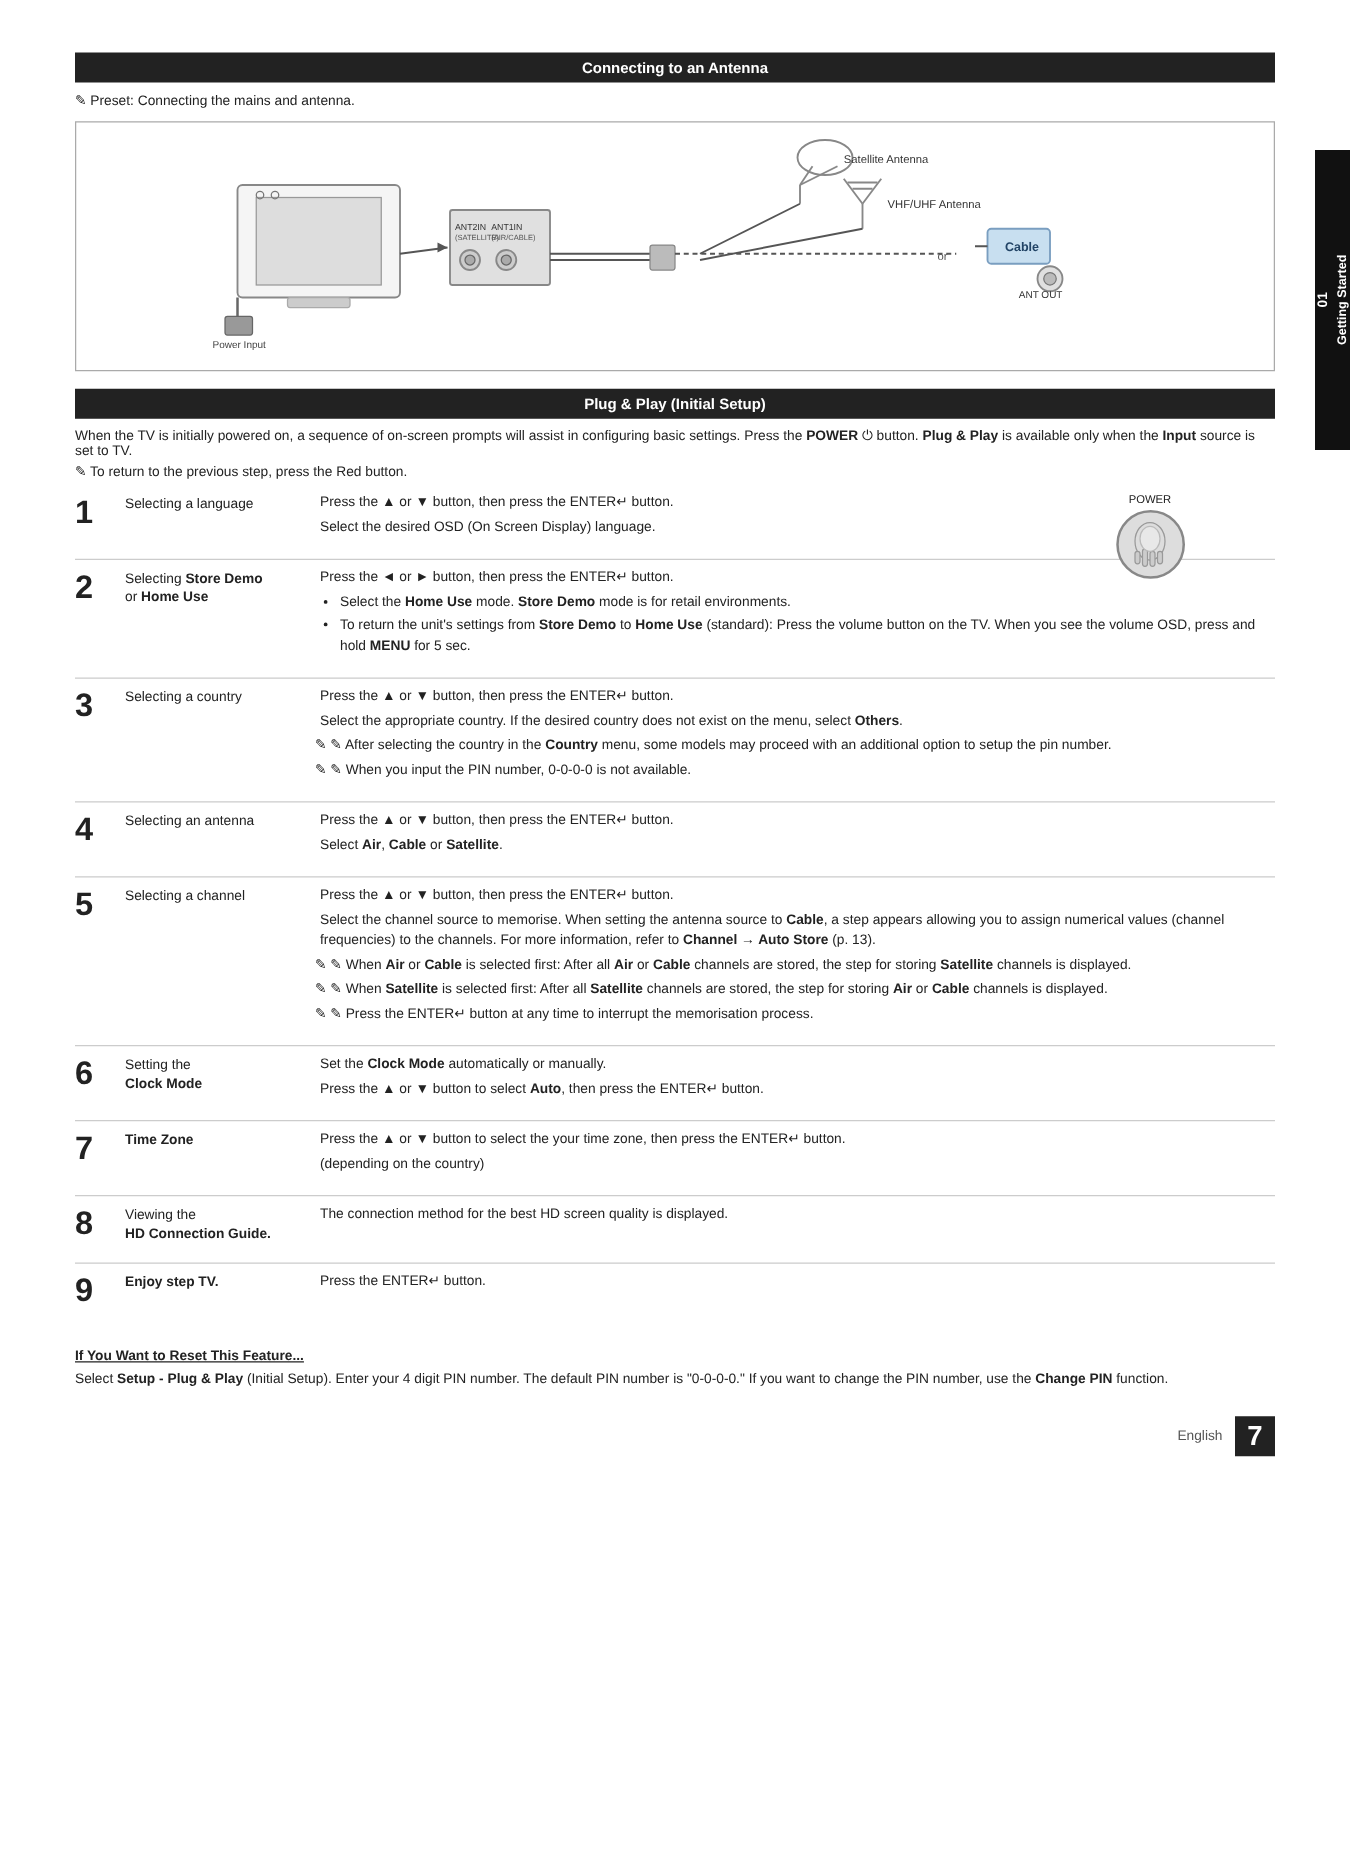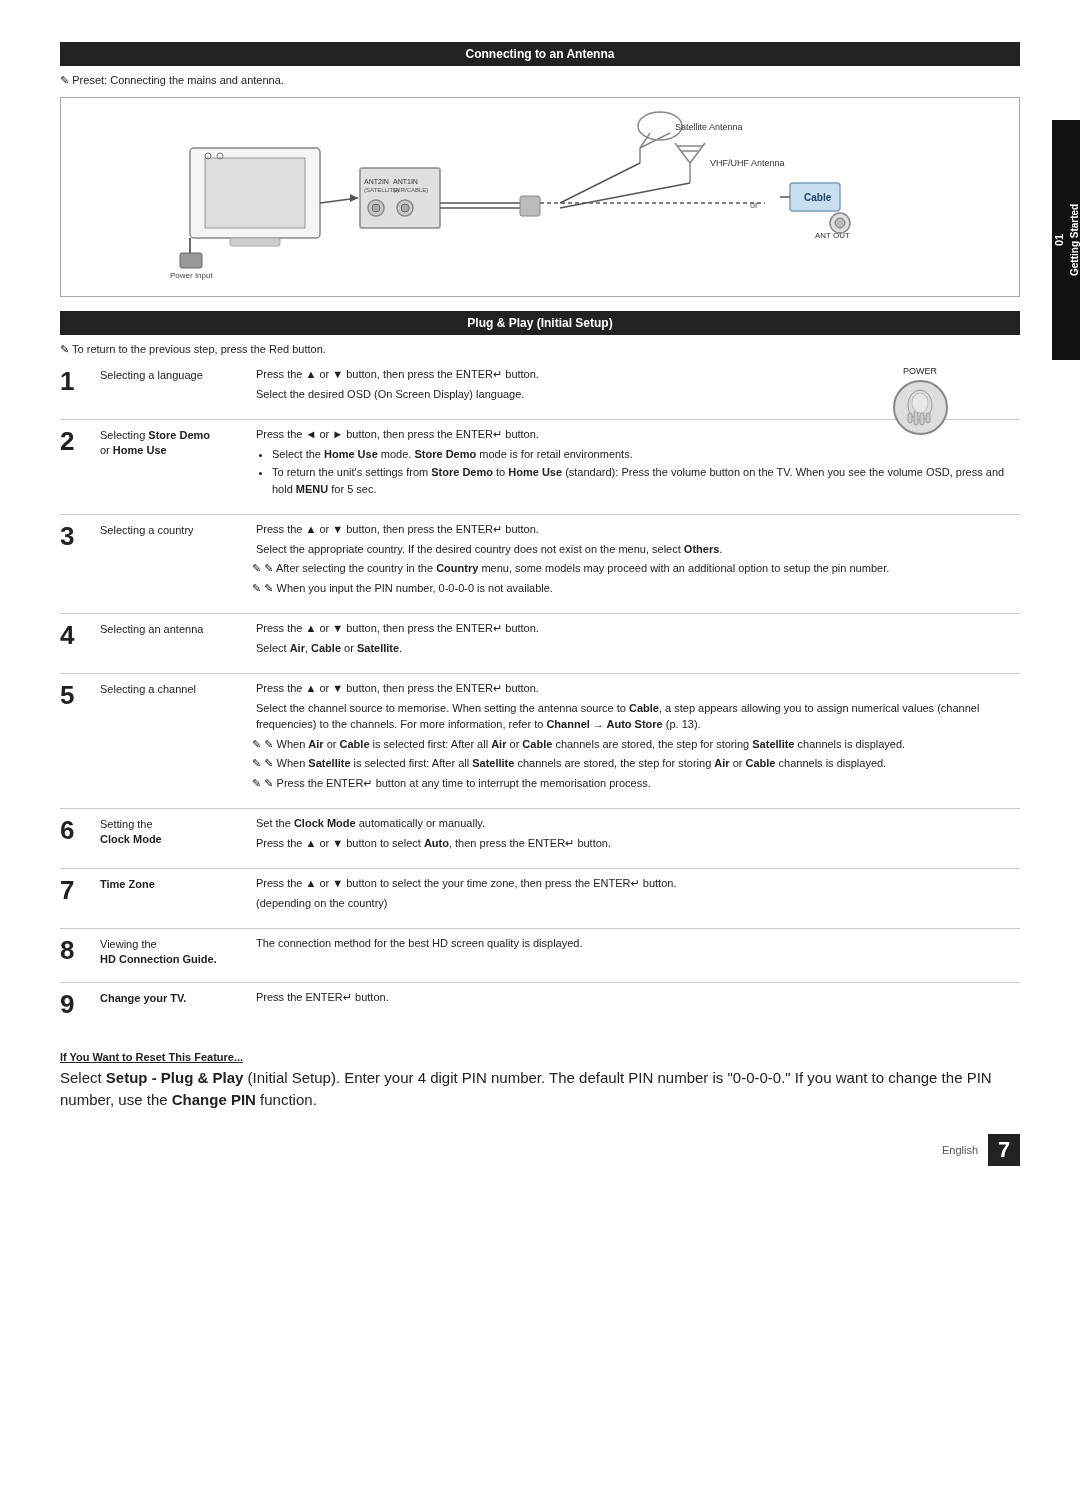--- a/index.html
+++ b/index.html
@@ -148,21 +148,21 @@
     }
 
     .if-reset {
       font-size: 11px;
       font-weight: bold;
       margin-top: 28px;
       margin-bottom: 4px;
       text-decoration: underline;
     }
     .if-reset-text {
-      font-size: 15px;
+      font-size: 11px;
       line-height: 1.5;
     }
 
     
     .footer {
       display: flex;
       justify-content: flex-end;
       align-items: center;
       margin-top: 16px;
       padding-top: 6px;
@@ -251,20 +251,21 @@
 
       <line x1="410" y1="95" x2="635" y2="95" stroke="#555" stroke-width="1.5" stroke-dasharray="4,3"></line>
       <line x1="660" y1="89" x2="650" y2="89" stroke="#555" stroke-width="1.5"></line>
 
       <line x1="190" y1="95" x2="228" y2="90" stroke="#555" stroke-width="1.5"></line>
       <polygon points="228,90 220,86 220,94" fill="#555"></polygon>
     </svg>
   </div>
 
   <div class="section-header">Plug &amp; Play (Initial Setup)</div>
+  <p class="intro-text">When the TV is initially powered on, a sequence of on-screen prompts will assist in configuring basic settings. Press the <span class="bold">POWER</span> ⏻ button. <span class="bold">Plug &amp; Play</span> is available only when the <span class="bold">Input</span> source is set to TV.</p>
   <p class="note-text">To return to the previous step, press the Red button.</p>
 
   <div style="position:relative;">
 
     <div class="power-illustration">
       <div style="font-size:9px;margin-bottom:4px;">POWER</div>
       <div class="power-circle">
 
         <svg width="40" height="50" viewBox="0 0 40 50">
           <ellipse cx="20" cy="22" rx="12" ry="15" fill="#ddd" stroke="#999" stroke-width="1"></ellipse>
@@ -359,21 +360,21 @@
       <div class="step-number">8</div>
       <div class="step-label">Viewing the<br><span class="bold">HD Connection Guide.</span></div>
       <div class="step-desc">
         <p>The connection method for the best HD screen quality is displayed.</p>
       </div>
     </div>
     <hr class="step-divider">
 
     <div class="step-row">
       <div class="step-number">9</div>
-      <div class="step-label"><span class="bold">Change your TV.</span></div>
+      <div class="step-label"><span class="bold">Enjoy step TV.</span></div>
       <div class="step-desc">
         <p>Press the ENTER↵ button.</p>
       </div>
     </div>
 
   </div>
 
   <p class="if-reset">If You Want to Reset This Feature...</p>
   <p class="if-reset-text">Select <span class="bold">Setup - Plug &amp; Play</span> (Initial Setup). Enter your 4 digit PIN number. The default PIN number is "0-0-0-0." If you want to change the PIN number, use the <span class="bold">Change PIN</span> function.</p>
 

